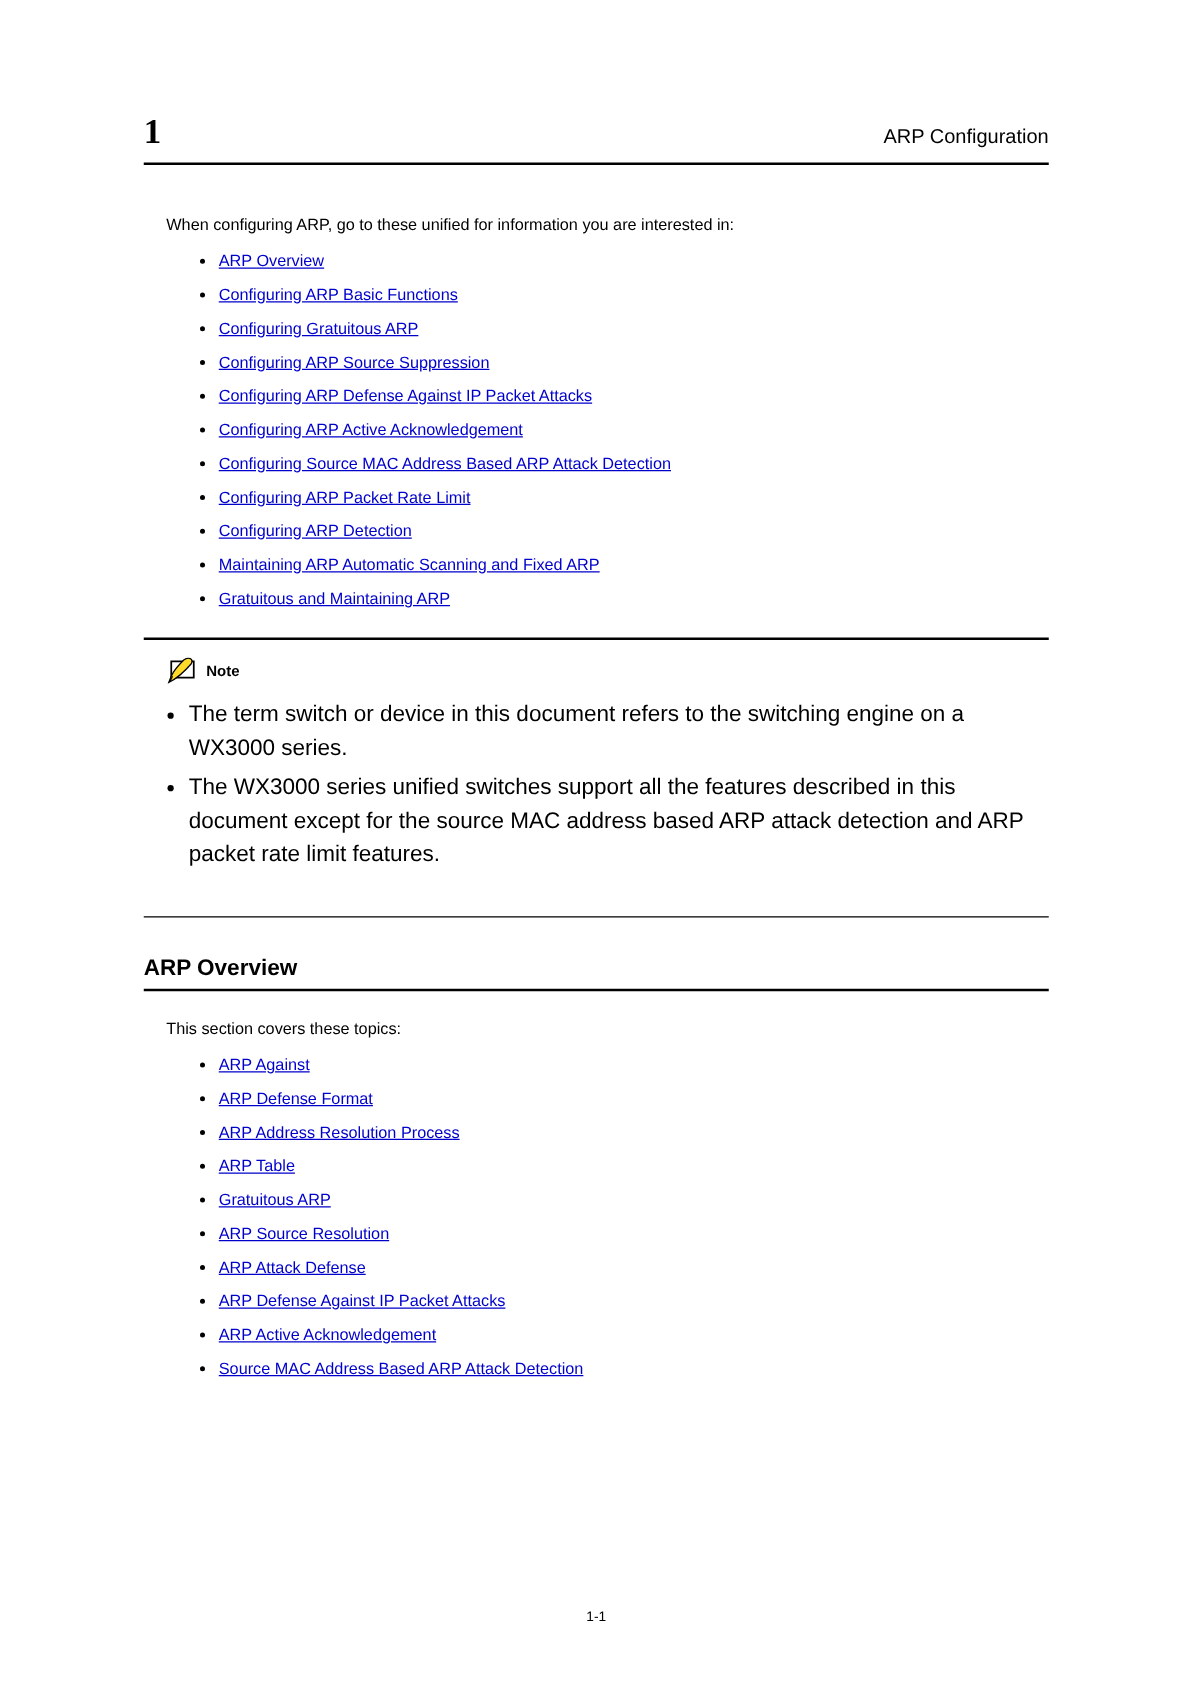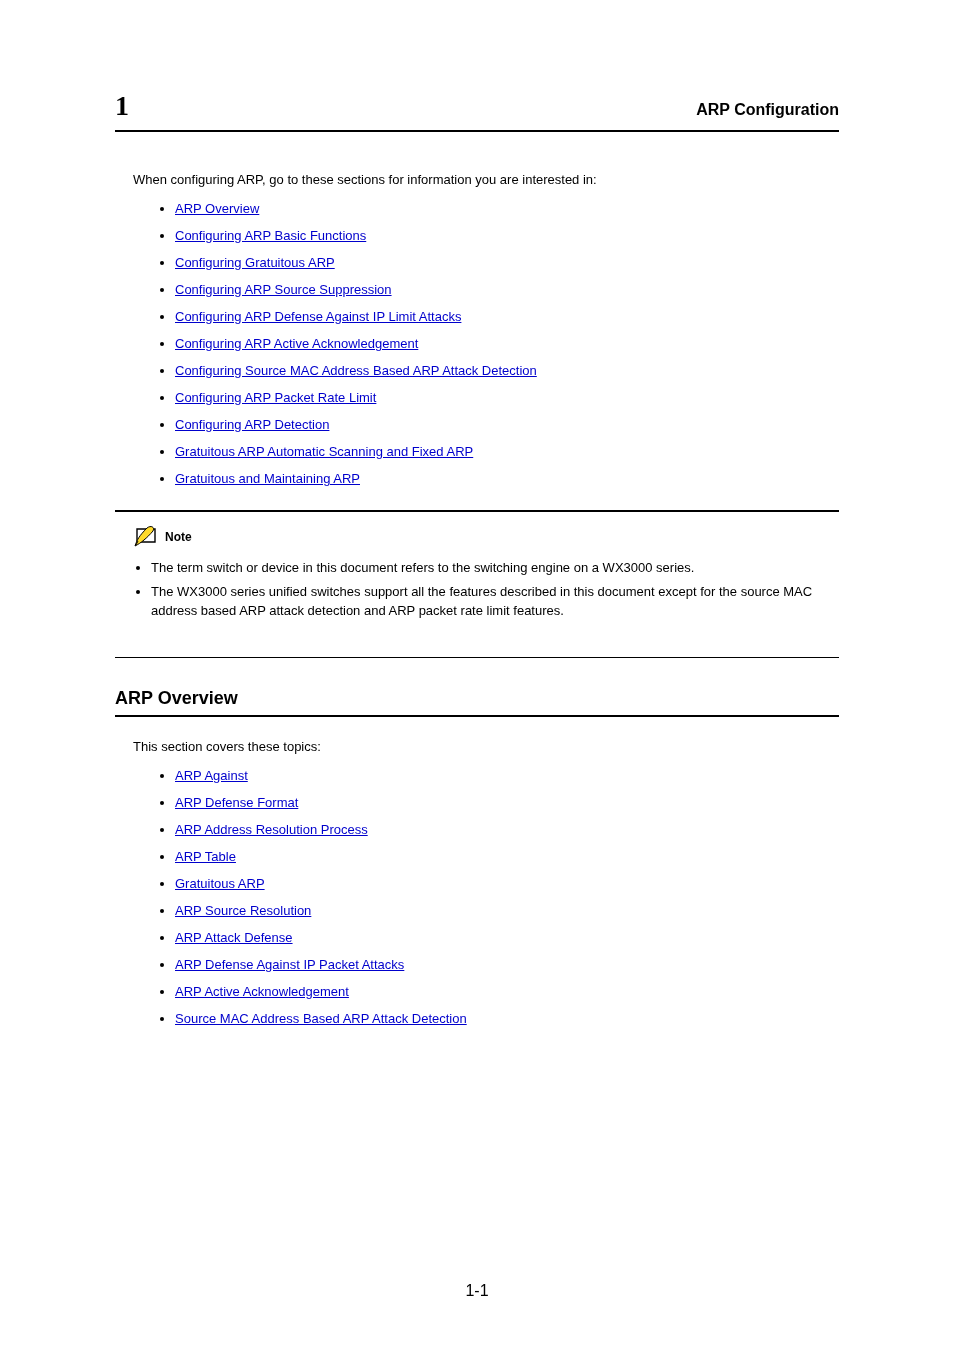--- a/index.html
+++ b/index.html
@@ -19,21 +19,21 @@
     align-items: baseline;
     margin-bottom: 8px;
   }
   .chapter-num {
     font-size: 28px;
     font-weight: bold;
     font-family: "Times New Roman", serif;
   }
   .chapter-title {
     font-size: 16px;
-    font-weight: bold;
+    font-weight: normal;
   }
   .hr-thick {
     border: none;
     border-top: 2px solid #000;
     margin-bottom: 40px;
   }
   .intro {
     margin-bottom: 14px;
     margin-left: 18px;
   }
@@ -72,21 +72,21 @@
     font-size: 12px;
   }
   .note-icon svg { display: block; }
   .note-list {
     list-style: disc;
     margin-left: 36px;
   }
   .note-list li {
     margin-bottom: 4px;
     line-height: 1.5;
-    font-size: 13px;
+    font-size: 18px;
   }
   .note-rule-bottom {
     border: none;
     border-top: 1px solid #000;
     margin-top: 36px;
   }
   .section-heading {
     font-size: 18px;
     font-weight: bold;
     margin-top: 30px;
@@ -96,45 +96,45 @@
     border: none;
     border-top: 2px solid #000;
     margin-bottom: 22px;
   }
   .page-num {
     position: absolute;
     bottom: 50px;
     left: 0;
     right: 0;
     text-align: center;
-    font-size: 16px;
+    font-size: 11px;
   }
 </style>
 </head>
 <body>
 
 <div class="chapter-header">
   <span class="chapter-num">1</span>
   <span class="chapter-title">ARP Configuration</span>
 </div>
 <hr class="hr-thick">
 
-<p class="intro">When configuring ARP, go to these sections for information you are interested in:</p>
+<p class="intro">When configuring ARP, go to these unified for information you are interested in:</p>
 
 <ul class="link-list">
   <li><a class="link">ARP Overview</a></li>
   <li><a class="link">Configuring ARP Basic Functions</a></li>
   <li><a class="link">Configuring Gratuitous ARP</a></li>
   <li><a class="link">Configuring ARP Source Suppression</a></li>
-  <li><a class="link">Configuring ARP Defense Against IP Limit Attacks</a></li>
+  <li><a class="link">Configuring ARP Defense Against IP Packet Attacks</a></li>
   <li><a class="link">Configuring ARP Active Acknowledgement</a></li>
   <li><a class="link">Configuring Source MAC Address Based ARP Attack Detection</a></li>
   <li><a class="link">Configuring ARP Packet Rate Limit</a></li>
   <li><a class="link">Configuring ARP Detection</a></li>
-  <li><a class="link">Gratuitous ARP Automatic Scanning and Fixed ARP</a></li>
+  <li><a class="link">Maintaining ARP Automatic Scanning and Fixed ARP</a></li>
   <li><a class="link">Gratuitous and Maintaining ARP</a></li>
 </ul>
 
 <div class="note-box">
   <hr class="note-rule-top">
   <div class="note-header">
     <span class="note-icon">
       <svg width="26" height="22" viewBox="0 0 26 22">
         <path d="M4 3 L22 3 L22 16 L4 16 Z" fill="none" stroke="#000" stroke-width="1.4"></path>
         <path d="M2 20 C 4 14, 6 10, 14 2 C 18 -1, 22 1, 20 5 C 14 12, 8 17, 2 20 Z" fill="#ffda2a" stroke="#000" stroke-width="1"></path>

